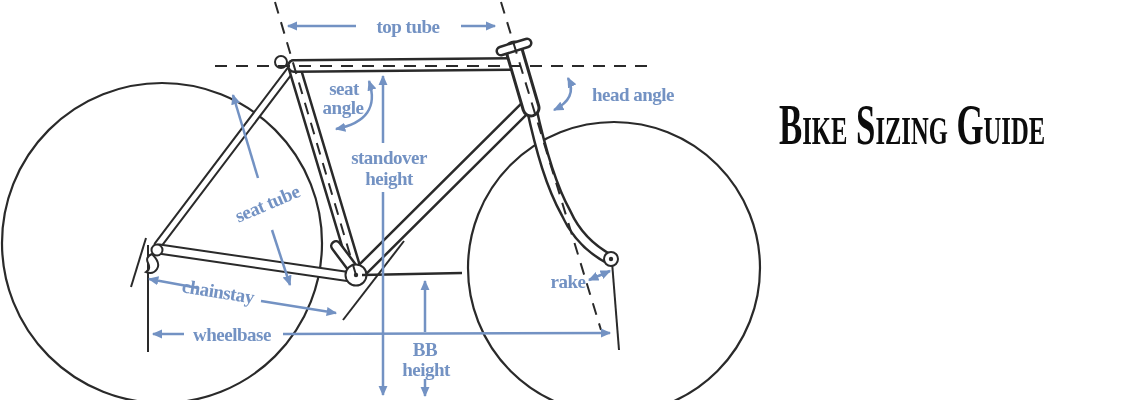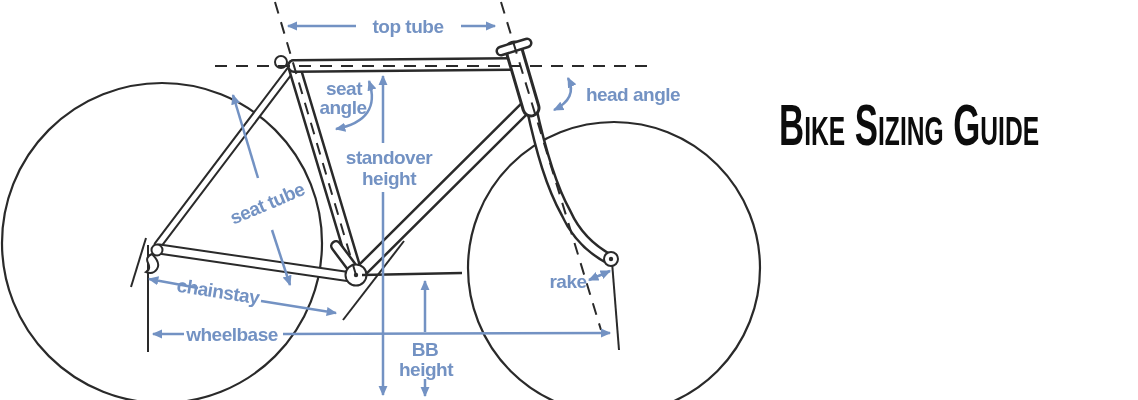--- a/index.html
+++ b/index.html
@@ -1,17 +1,17 @@
 <!DOCTYPE html>
 <html><head>
 <meta charset="utf-8">
 <style>
   html,body{margin:0;padding:0;background:#fff;}
   #stage{position:relative;width:1138px;height:400px;background:#ffffff;overflow:hidden;
-         font-family:Liberation Sans, sans-serif;}
+         font-family:Liberation Serif, serif;}
   #diagram{position:absolute;left:0;top:0;}
   .ink{stroke:#2a2a2a;fill:none;}
   .tube-outer{stroke:#2a2a2a;fill:none;stroke-linecap:round;}
   .tube-inner{stroke:#ffffff;fill:none;stroke-linecap:round;}
   .dash{stroke:#2a2a2a;fill:none;stroke-width:2;stroke-dasharray:12 9;}
   .blue{stroke:#7392c3;fill:none;stroke-width:2.5;}
   .blue-text{fill:#7392c3;font-weight:700;font-size:19px;letter-spacing:-0.5px;}
   .small-part{stroke:#2a2a2a;fill:#ffffff;}
   #title{position:absolute;left:779px;top:96px;color:#0c0c0c;font-weight:700;
          font-size:58px;line-height:1;white-space:nowrap;font-variant:small-caps;

